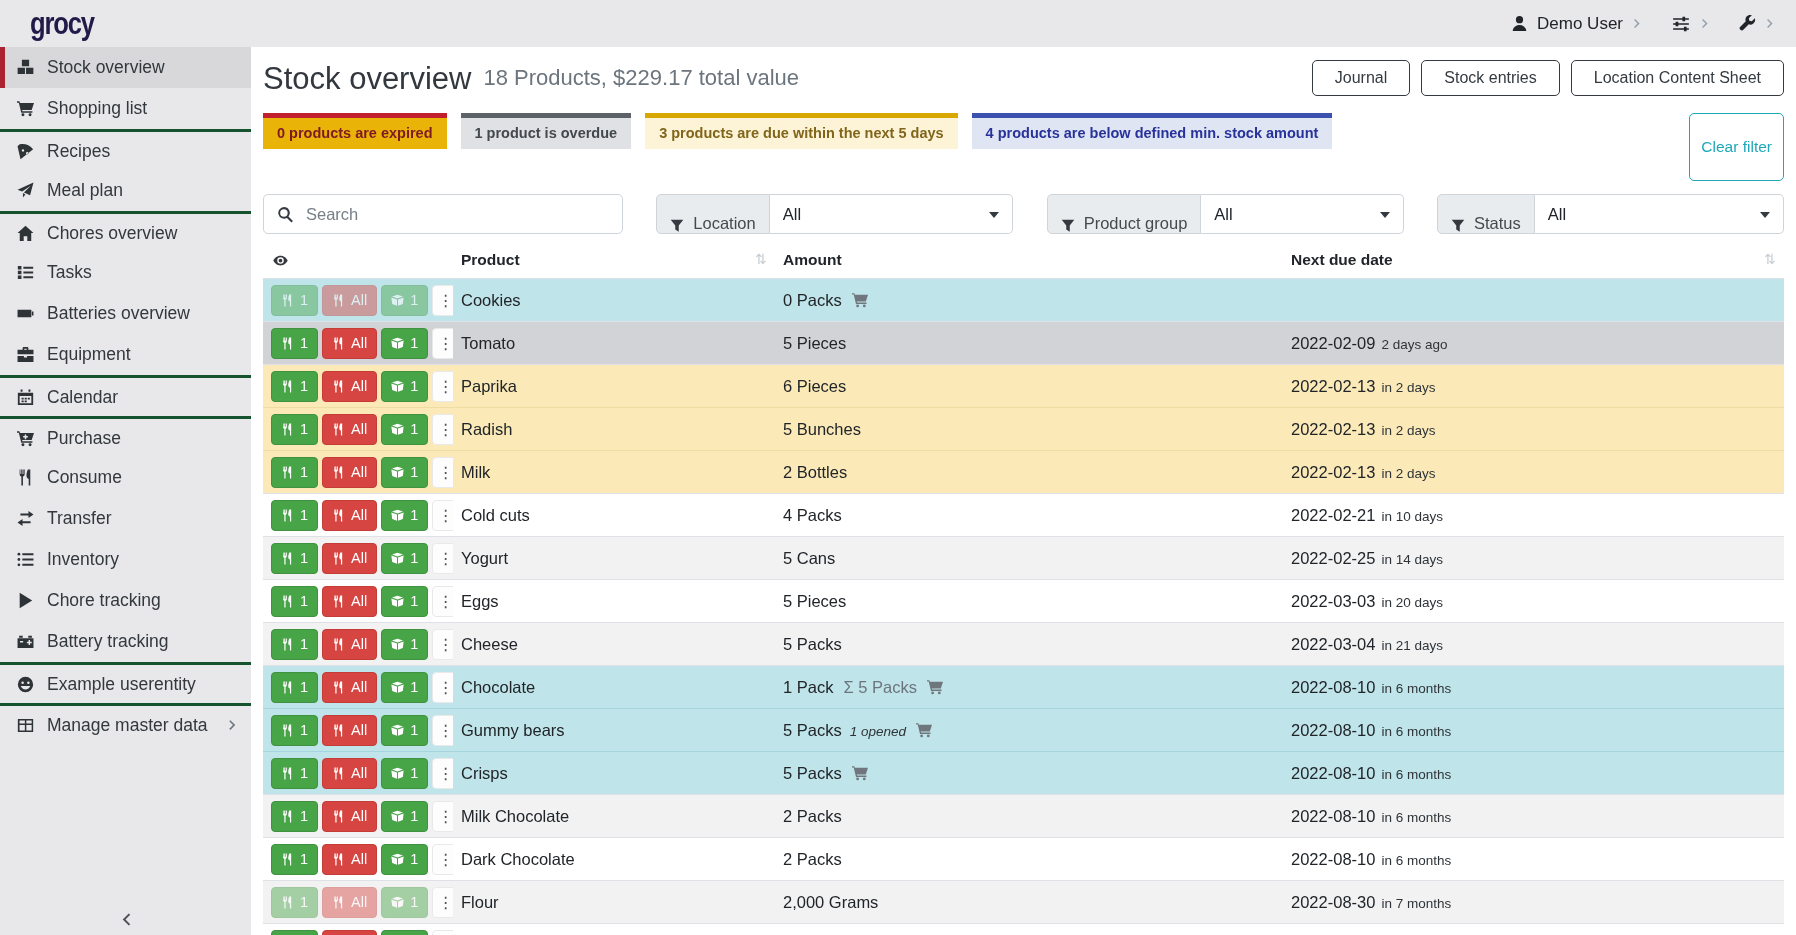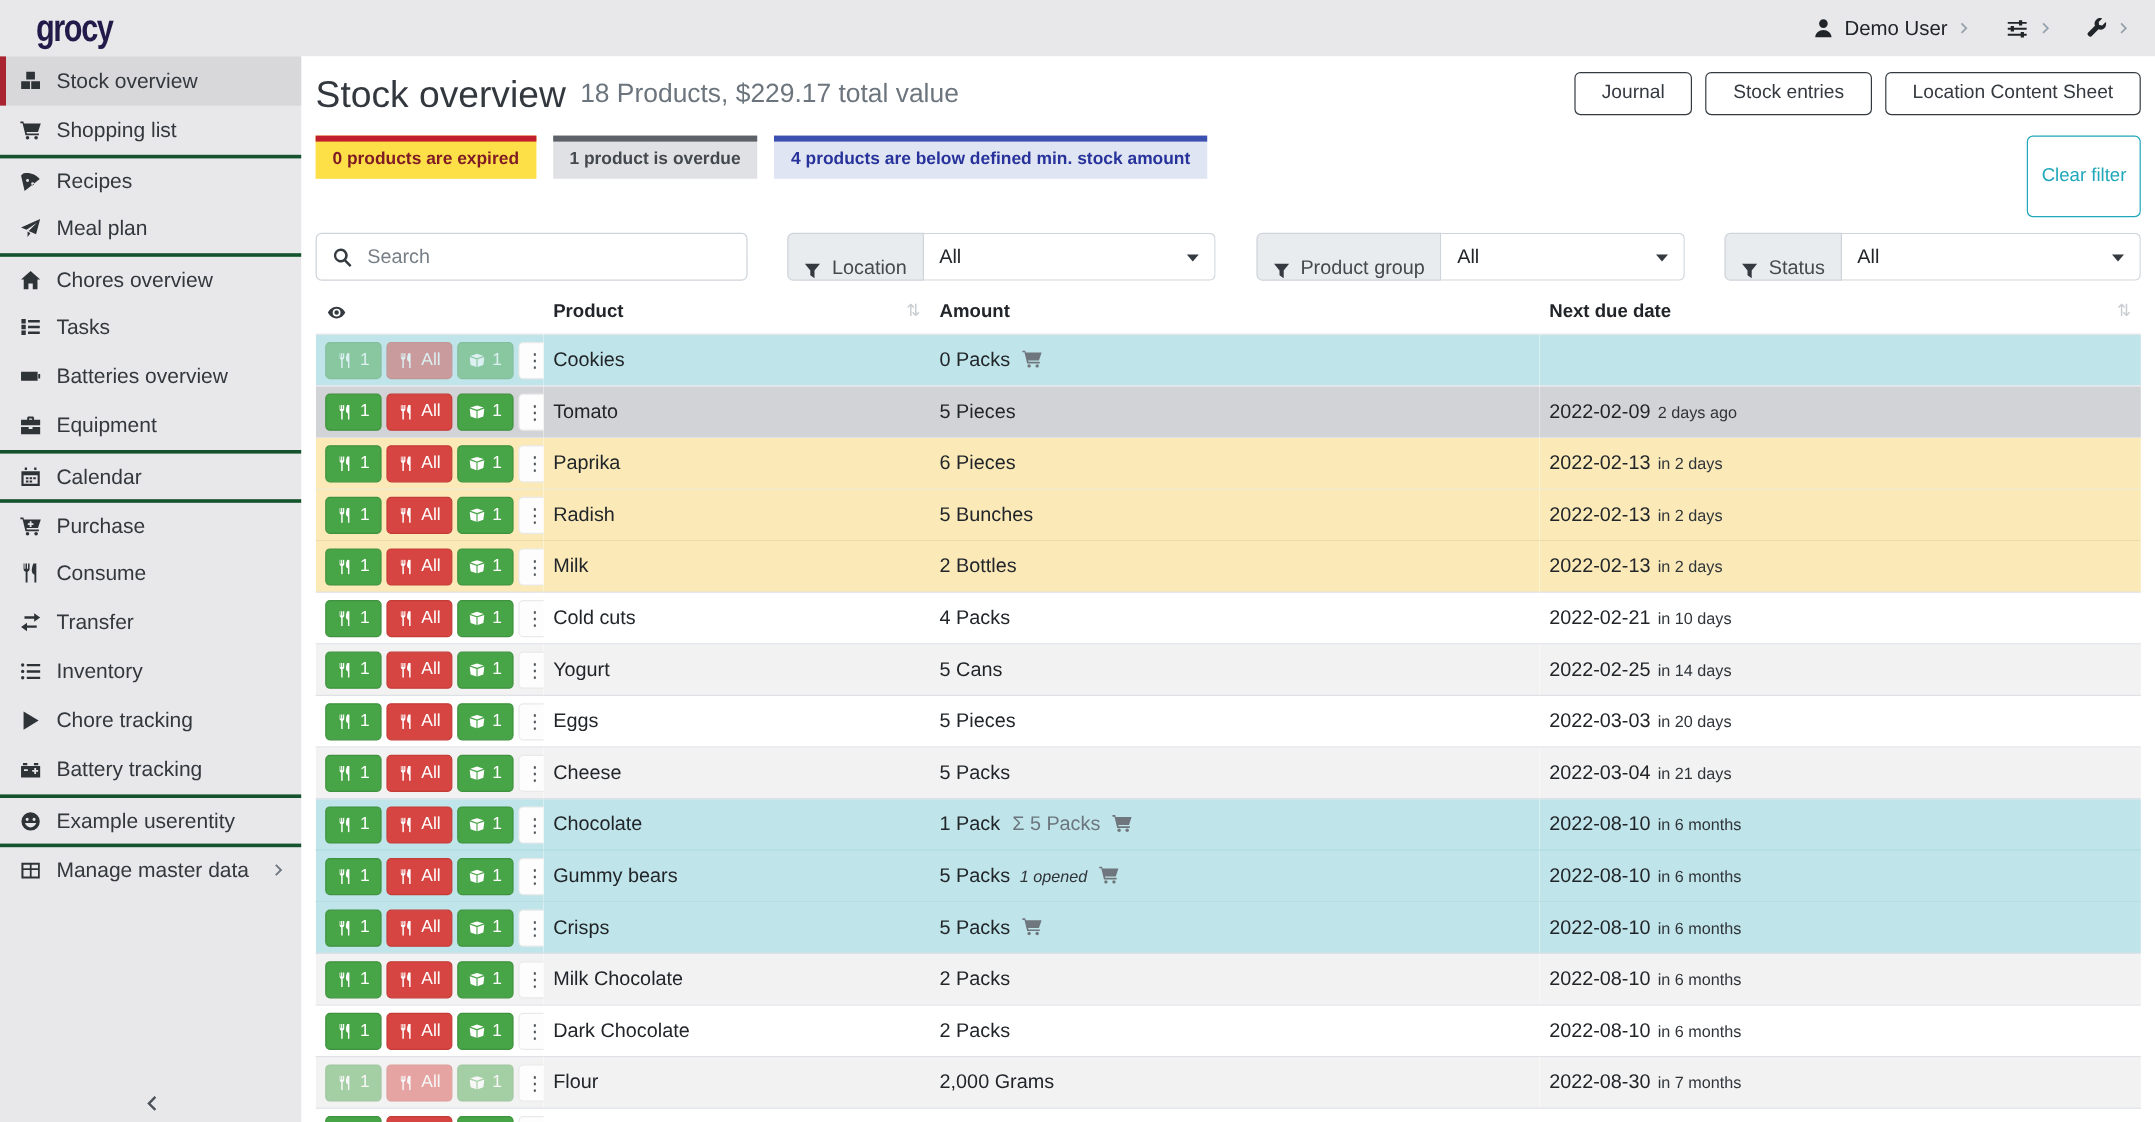--- a/index.html
+++ b/index.html
@@ -33,21 +33,21 @@
   
   .main{flex:1;background:#fff;padding:8px 12px 0;overflow:hidden}
   .page-head{display:flex;align-items:center;height:46px}
   h1{font-size:31px;font-weight:400;color:#32383e;margin:0;line-height:1}
   .subtitle{font-size:22px;color:#6c757d;margin-left:12px;white-space:nowrap}
   .head-buttons{margin-left:auto;display:flex;gap:11px}
   .btn-outline{border:1px solid #343a40;color:#343a40;background:#fff;border-radius:5px;padding:8px 22px;font-size:16px;cursor:pointer;font-family:inherit;white-space:nowrap}
 
   .chips-row{display:flex;margin-top:12px;align-items:flex-start}
   .chip{border-top:5px solid;font-weight:bold;font-size:14.5px;padding:7px 14px 8px;margin-right:14px;cursor:pointer;white-space:nowrap}
-  .chip--expired{border-color:#c21f2e;background:#fde047;color:#7e1a24}
+  .chip--expired{border-color:#c21f2e;background:#eab308;color:#7e1a24}
   .chip--overdue{border-color:#5d6268;background:#dfe1e4;color:#43484e}
   .chip--duesoon{border-color:#d8a800;background:#fdf4d7;color:#80651a}
   .chip--belowmin{border-color:#3c50b0;background:#e0e5f3;color:#27339b}
   .clear-filter{margin-left:auto;border:1px solid #1fa7ba;color:#1fa7ba;background:#fff;border-radius:5px;padding:24px 11px;font-size:15.5px;cursor:pointer;font-family:inherit;white-space:nowrap}
 
   .filters-row{display:flex;margin-top:13px;justify-content:space-between}
   .search-box{width:360px;border:1px solid #ced4da;border-radius:5px;display:flex;align-items:center;background:#fff;height:40px;padding-left:13px}
   .search-box svg{width:17px;height:17px;fill:#343a40;flex-shrink:0}
   .search-box input{border:0;outline:0;flex:1;font-size:16.5px;padding:0 12px;font-family:inherit;color:#212529;background:transparent;min-width:0}
   .search-box input::placeholder{color:#767e86}
@@ -332,20 +332,21 @@
       <div class="head-buttons">
         <button class="btn-outline">Journal</button>
         <button class="btn-outline">Stock entries</button>
         <button class="btn-outline">Location Content Sheet</button>
       </div>
     </div>
 
     <div class="chips-row">
       <div class="chip chip--expired">0 products are expired</div>
       <div class="chip chip--overdue">1 product is overdue</div>
+      <div class="chip chip--duesoon">3 products are due within the next 5 days</div>
       <div class="chip chip--belowmin">4 products are below defined min. stock amount</div>
       <button class="clear-filter">Clear filter</button>
     </div>
 
     <div class="filters-row">
       <div class="search-box">
         <svg>
             <use href="#i-search"></use>
           </svg>
         <input placeholder="Search" style="">

